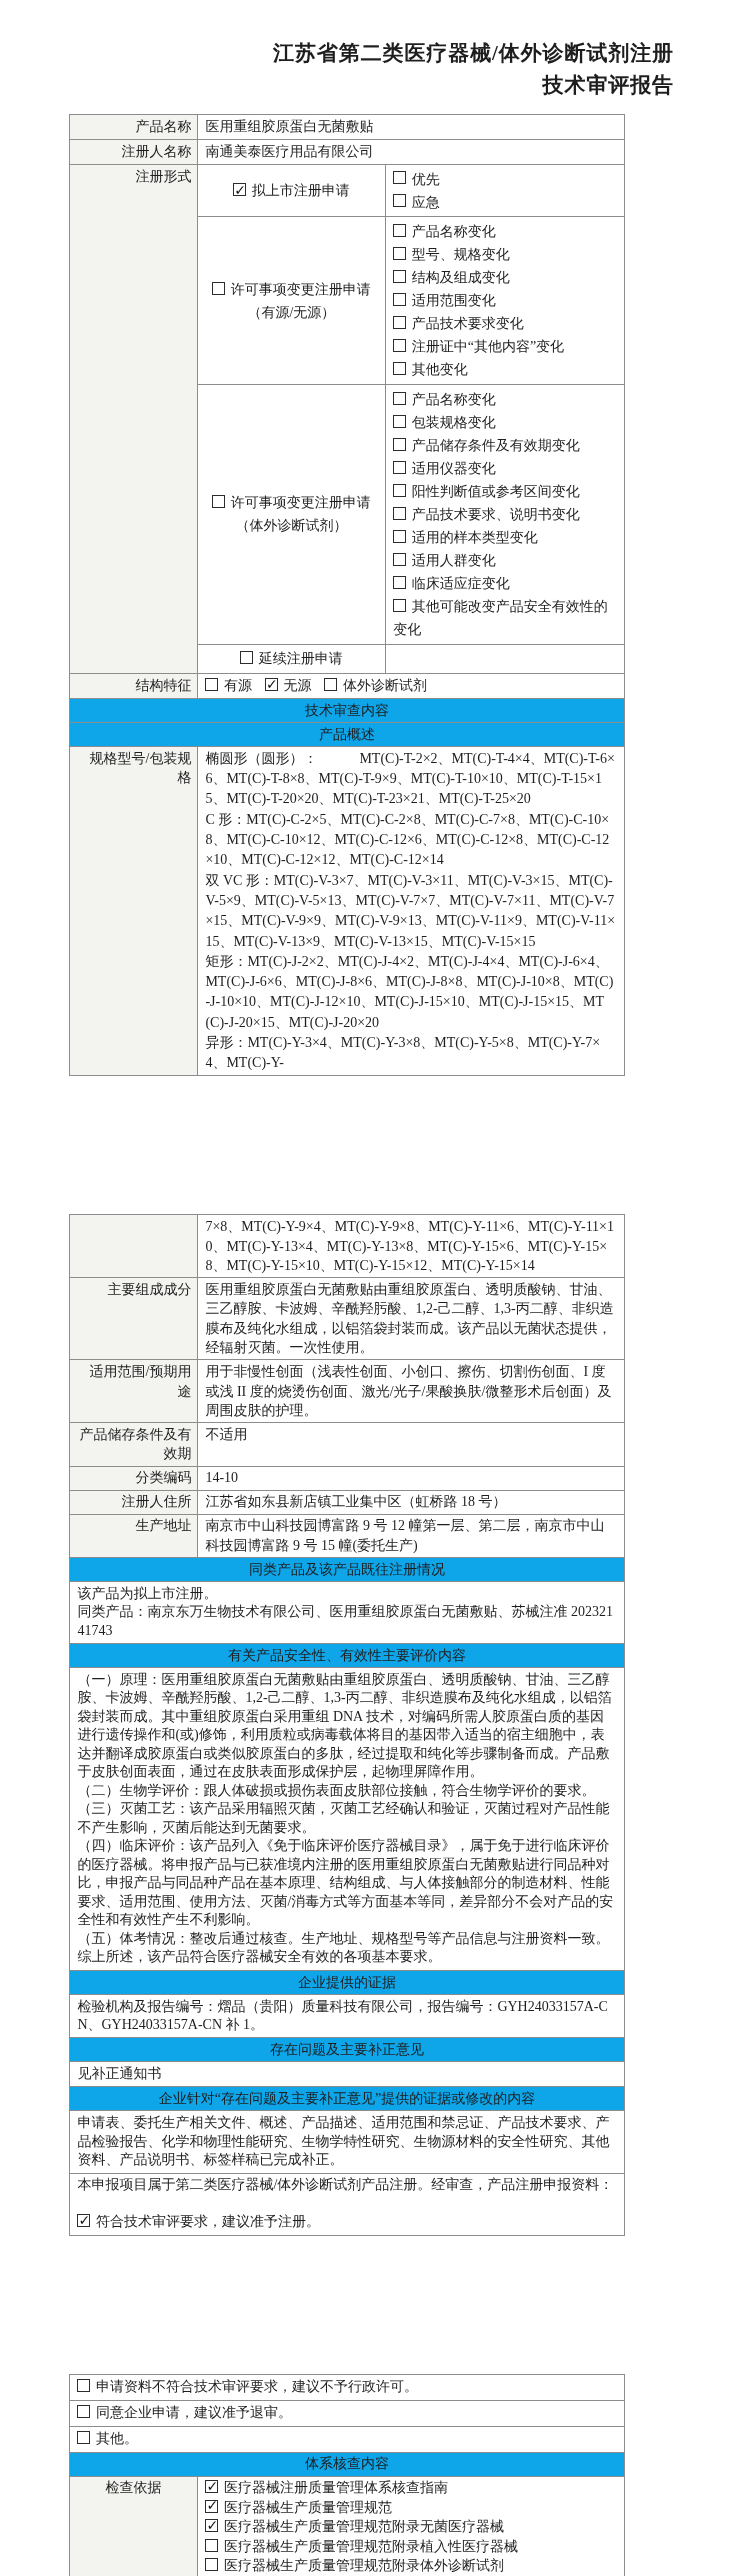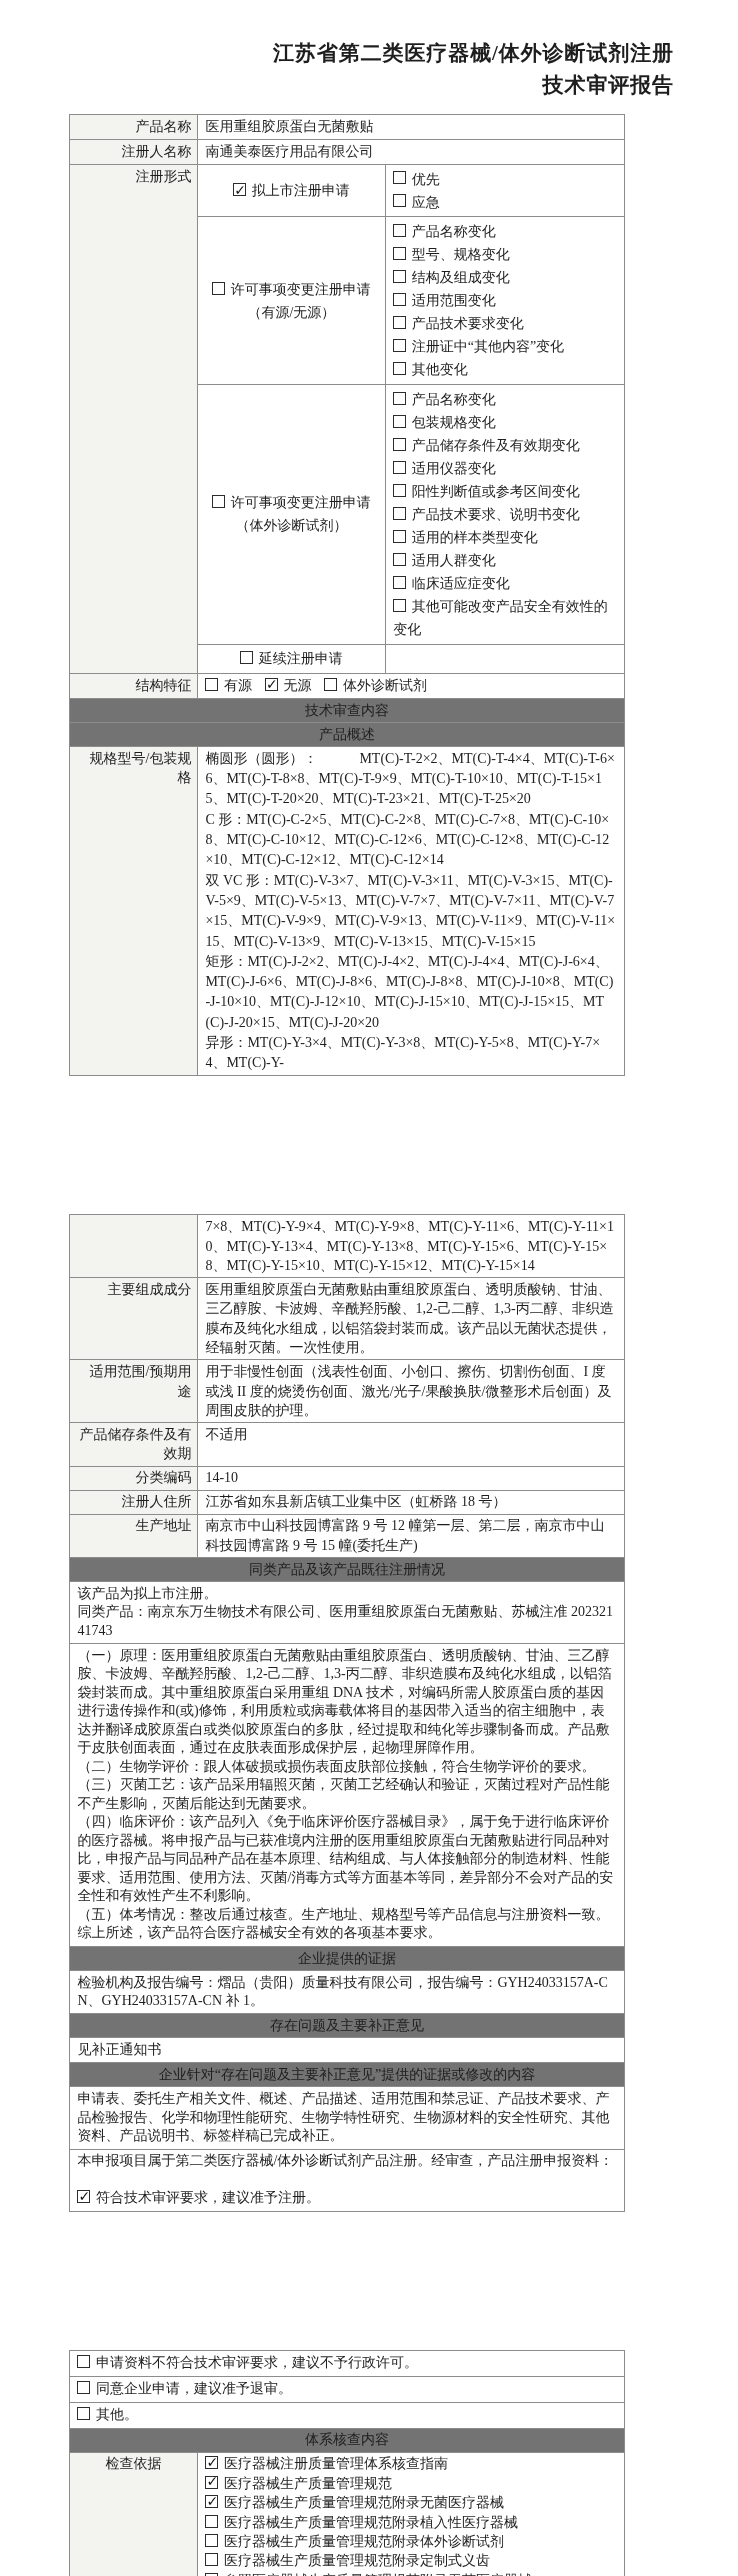--- a/index.html
+++ b/index.html
@@ -35,21 +35,21 @@
     line-height:19.4px;
   }
   .lbl.left{text-align:center;}
   .val{
     padding:1.8px 7.4px;
     vertical-align:top;
     line-height:19.4px;
     background:#fff;
   }
   .hdr{
-    background:#737373;
+    background:#0ea5e9;
     text-align:center;
     padding:1.8px 3.7px;
     line-height:19.4px;
   }
   .full{
     padding:2.8px 7.4px;
     line-height:19.4px;
     background:#fff;
     margin-left:8px;
   }
@@ -255,20 +255,23 @@
         <tr>
           <td colspan="2" class="hdr">同类产品及该产品既往注册情况</td>
         </tr>
         <tr>
           <td colspan="2" class="full">
             <div class="para"><span>该产品为拟上市注册。</span></div>
             <div class="para"><span>同类产品：南京东万生物技术有限公司、医用重组胶原蛋白无菌敷贴、苏械注准 20232141743</span></div>
           </td>
         </tr>
         <tr>
+          <td colspan="2" class="hdr">有关产品安全性、有效性主要评价内容</td>
+        </tr>
+        <tr>
           <td colspan="2" class="full">
             <div class="para"><span>（一）原理：医用重组胶原蛋白无菌敷贴由重组胶原蛋白、透明质酸钠、甘油、三乙醇胺、卡波姆、辛酰羟肟酸、1,2-己二醇、1,3-丙二醇、非织造膜布及纯化水组成，以铝箔袋封装而成。其中重组胶原蛋白采用重组 DNA 技术，对编码所需人胶原蛋白质的基因进行遗传操作和(或)修饰，利用质粒或病毒载体将目的基因带入适当的宿主细胞中，表达并翻译成胶原蛋白或类似胶原蛋白的多肽，经过提取和纯化等步骤制备而成。产品敷于皮肤创面表面，通过在皮肤表面形成保护层，起物理屏障作用。</span></div>
             <div class="para"><span>（二）生物学评价：跟人体破损或损伤表面皮肤部位接触，符合生物学评价的要求。</span></div>
             <div class="para"><span>（三）灭菌工艺：该产品采用辐照灭菌，灭菌工艺经确认和验证，灭菌过程对产品性能不产生影响，灭菌后能达到无菌要求。</span></div>
             <div class="para"><span>（四）临床评价：该产品列入《免于临床评价医疗器械目录》，属于免于进行临床评价的医疗器械。将申报产品与已获准境内注册的医用重组胶原蛋白无菌敷贴进行同品种对比，申报产品与同品种产品在基本原理、结构组成、与人体接触部分的制造材料、性能要求、适用范围、使用方法、灭菌/消毒方式等方面基本等同，差异部分不会对产品的安全性和有效性产生不利影响。</span></div>
             <div class="para"><span>（五）体考情况：整改后通过核查。生产地址、规格型号等产品信息与注册资料一致。</span></div>
             <div class="para"><span>综上所述，该产品符合医疗器械安全有效的各项基本要求。</span></div>
           </td>
         </tr>
         <tr>

